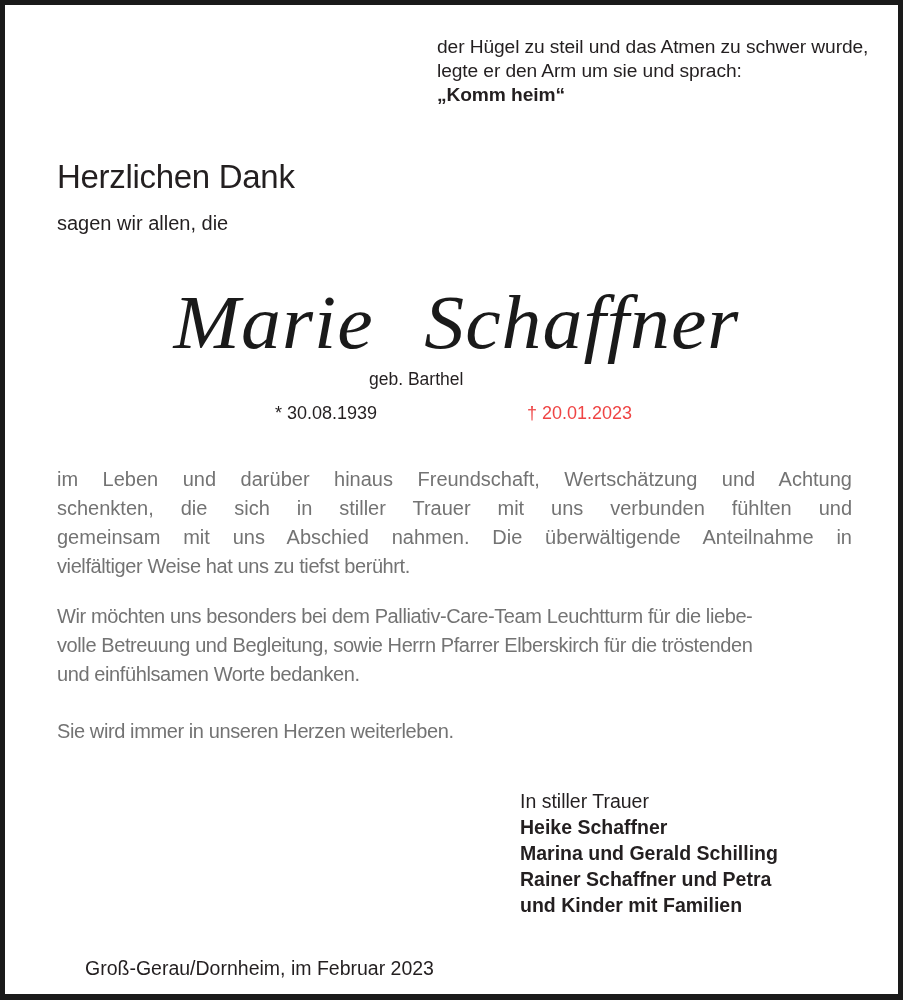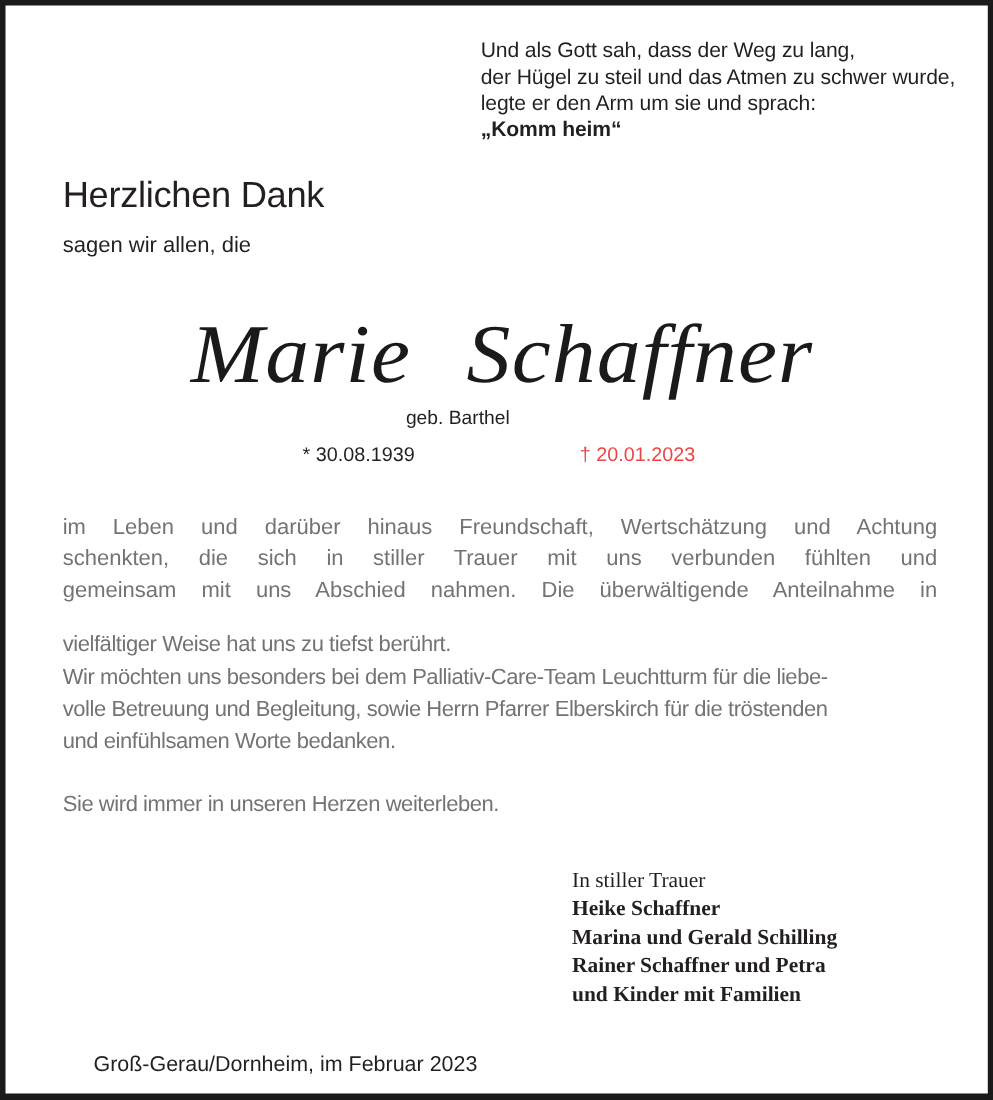--- a/index.html
+++ b/index.html
@@ -110,21 +110,20 @@
     .para1 {
       top: 460px;
       line-height: 29px;
       text-align: justify;
       letter-spacing: 0;
     }
     .para1 .lastline {
       display: block;
       text-align: left;
       letter-spacing: -0.4px;
-      margin-top: 20px;
     }
     .para1 .jline {
       display: block;
       text-align: justify;
       text-align-last: justify;
     }
     .para2 {
       top: 597px;
       line-height: 29px;
       letter-spacing: -0.4px;
@@ -132,21 +131,21 @@
     .para2 .line { display: block; white-space: nowrap; }
     .para3 {
       top: 712px;
       line-height: 29px;
       letter-spacing: -0.4px;
     }
     .signature {
       position: absolute;
       left: 515px;
       top: 783px;
-      font-family: Liberation Serif, serif;
+      font-family: Liberation Sans, sans-serif;
       font-size: 19.5px;
       line-height: 26px;
       color: #231f20;
     }
     .signature .line { display: block; white-space: nowrap; }
     .signature .lead { font-weight: normal; }
     .signature .name { font-weight: bold; }
     .place-date {
       position: absolute;
       left: 40px;
@@ -157,21 +156,20 @@
       color: #231f20;
       margin-left: 40px;
     }
   </style>
 </head>
 <body>
 
 <div class="frame">
 
   <div class="poem">
-    <span class="line">Und als Gott sah, dass der Weg zu lang,</span>
     <span class="line">der Hügel zu steil und das Atmen zu schwer wurde,</span>
     <span class="line">legte er den Arm um sie und sprach:</span>
     <span class="line bold">„Komm heim“</span>
   </div>
 
   <div class="thanks-heading">Herzlichen Dank</div>
   <div class="thanks-sub">sagen wir allen, die</div>
 
   <div class="deceased-name">
     <span class="word">Marie</span>

